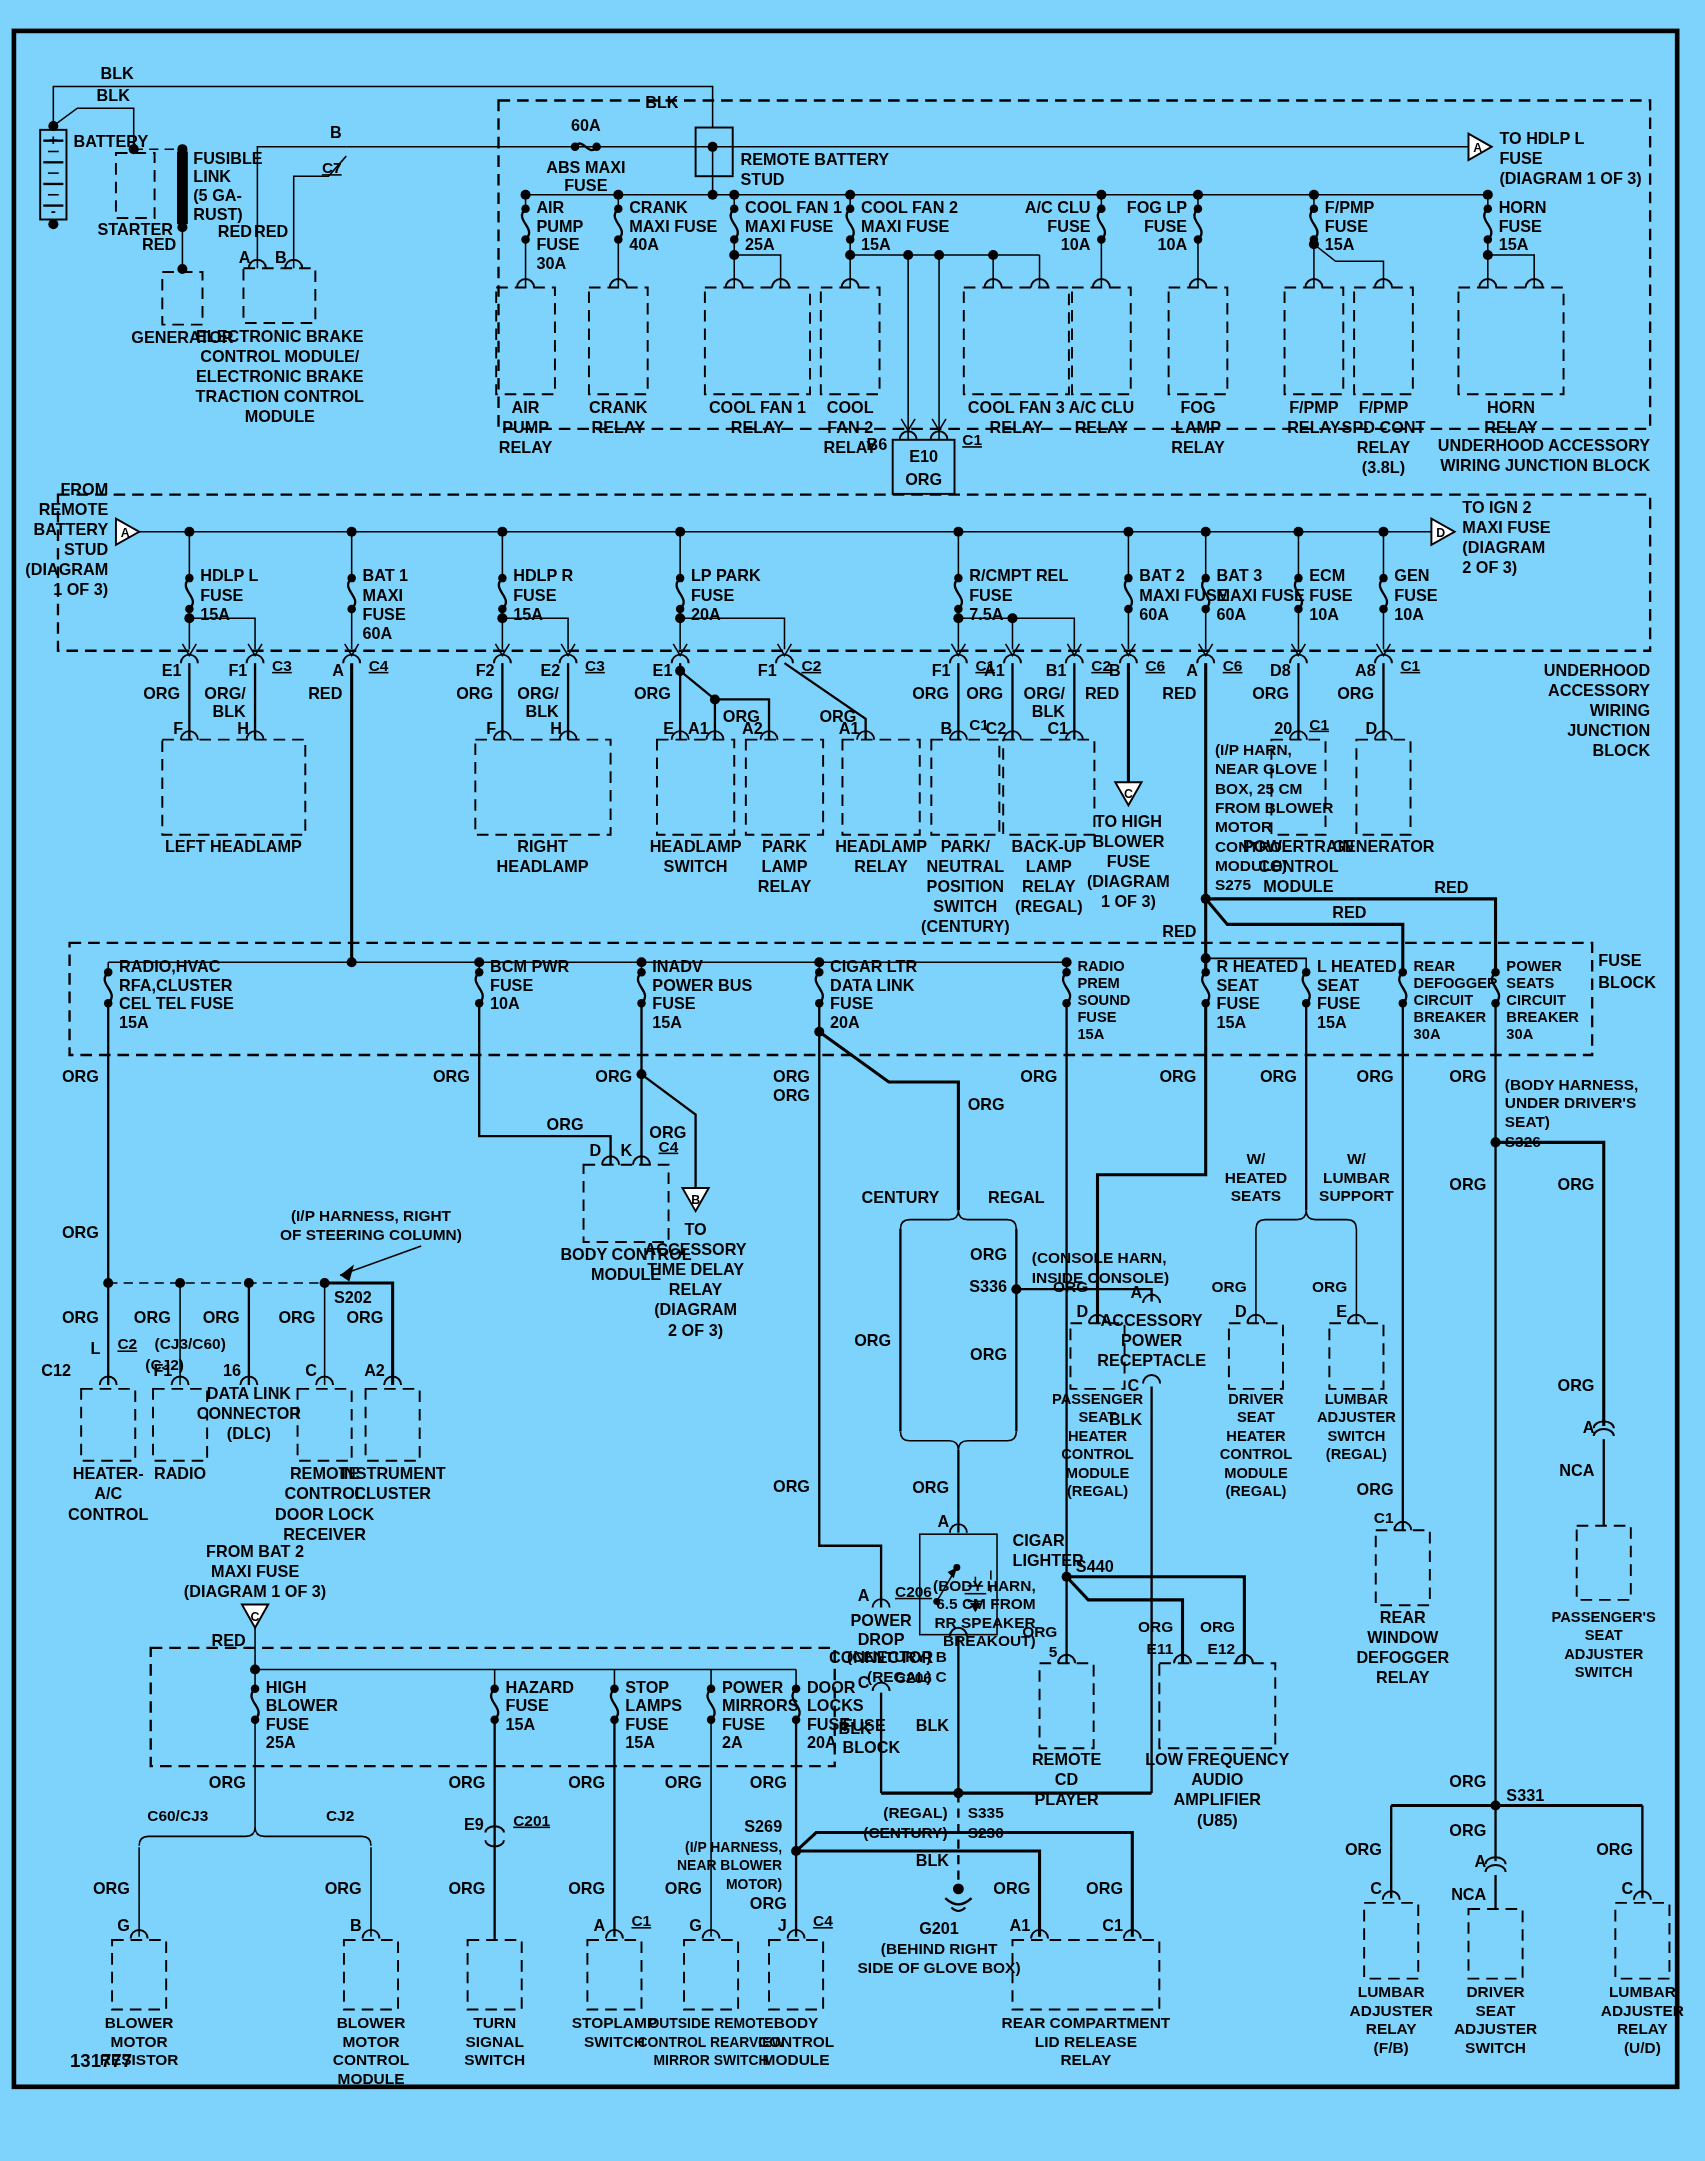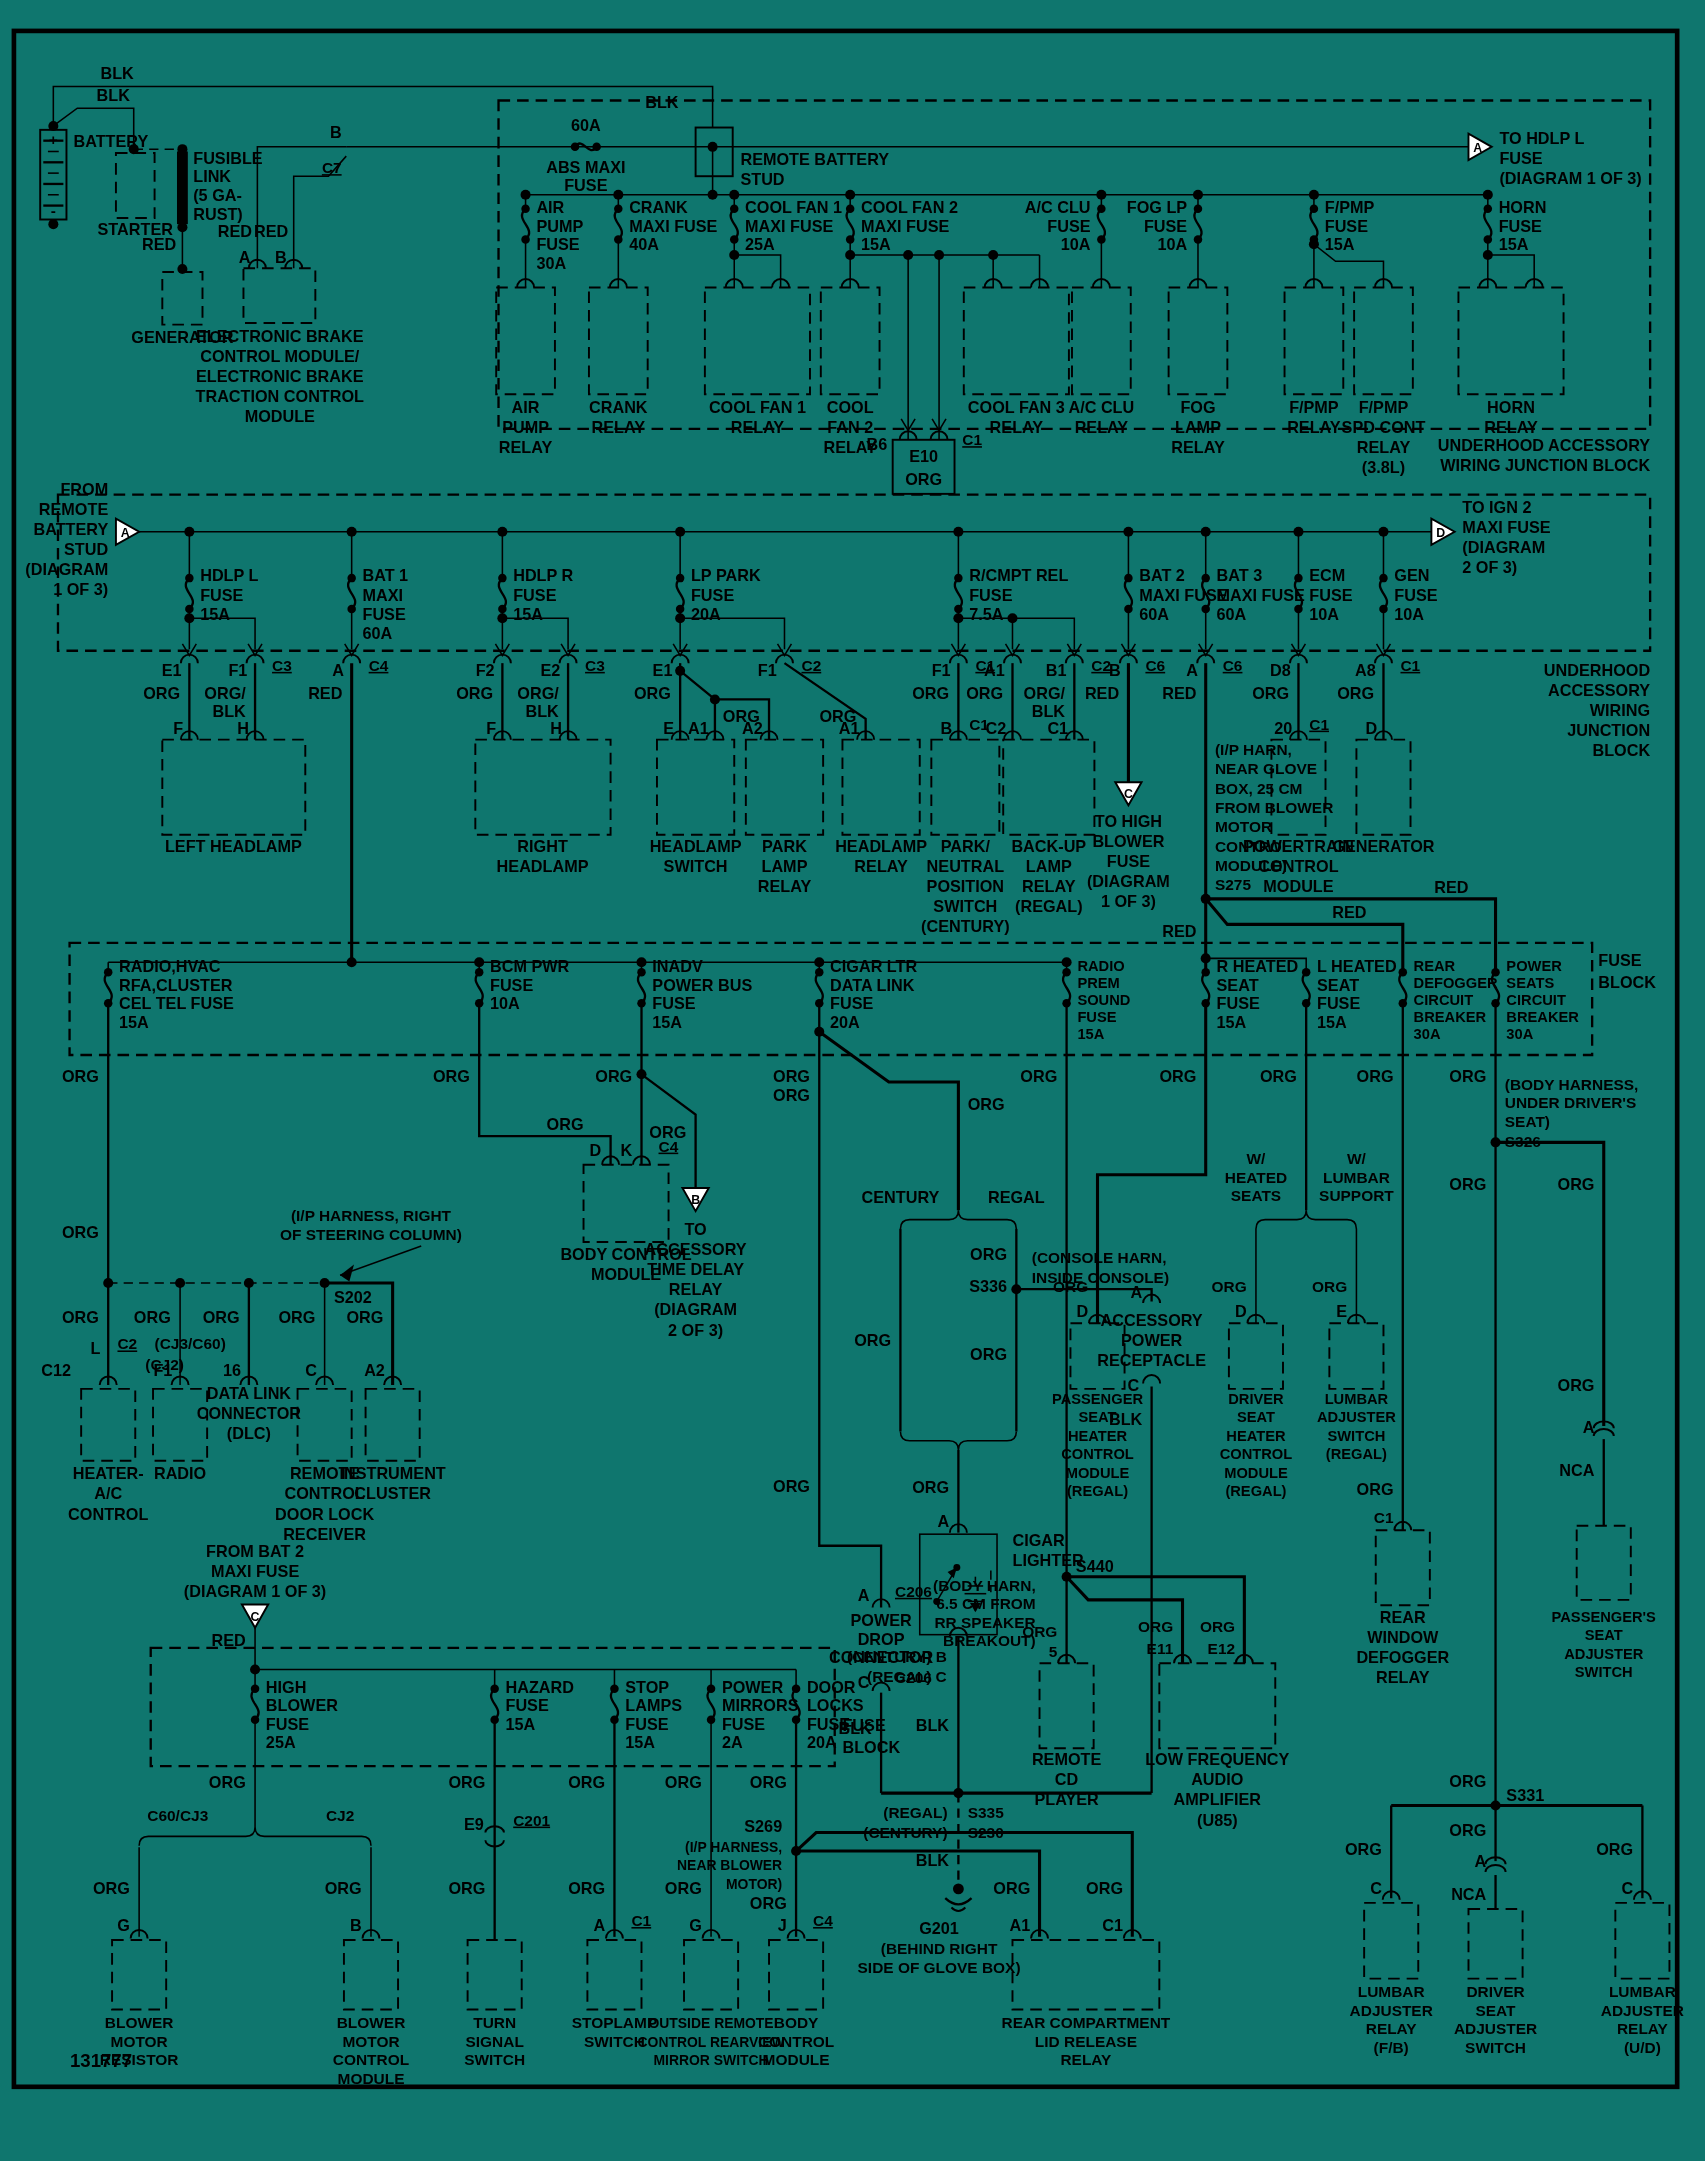--- a/index.html
+++ b/index.html
@@ -1,16 +1,16 @@
 <!DOCTYPE html>
 <html style="font-size:12.4px"><head>
 <meta charset="utf-8">
 <style>
   html,body{margin:0;padding:0;background:#fff;}
-  #stage{position:relative;width:1705px;height:2161px;background:#0f766e;overflow:hidden;}
+  #stage{position:relative;width:1705px;height:2161px;background:#7dd3fc;overflow:hidden;}
   svg{display:block;}
   svg text{font-family:"Liberation Sans",sans-serif;font-weight:bold;fill:#000;}
   svg text.u{text-decoration:underline;}
   #diagram-id{position:absolute;left:29px;top:2050px;font-family:"Liberation Sans",sans-serif;
     font-weight:bold;font-size:18.6px;color:#000;margin-left:41px;}
 </style>
 </head>
 <body>
 
 <div id="stage">

